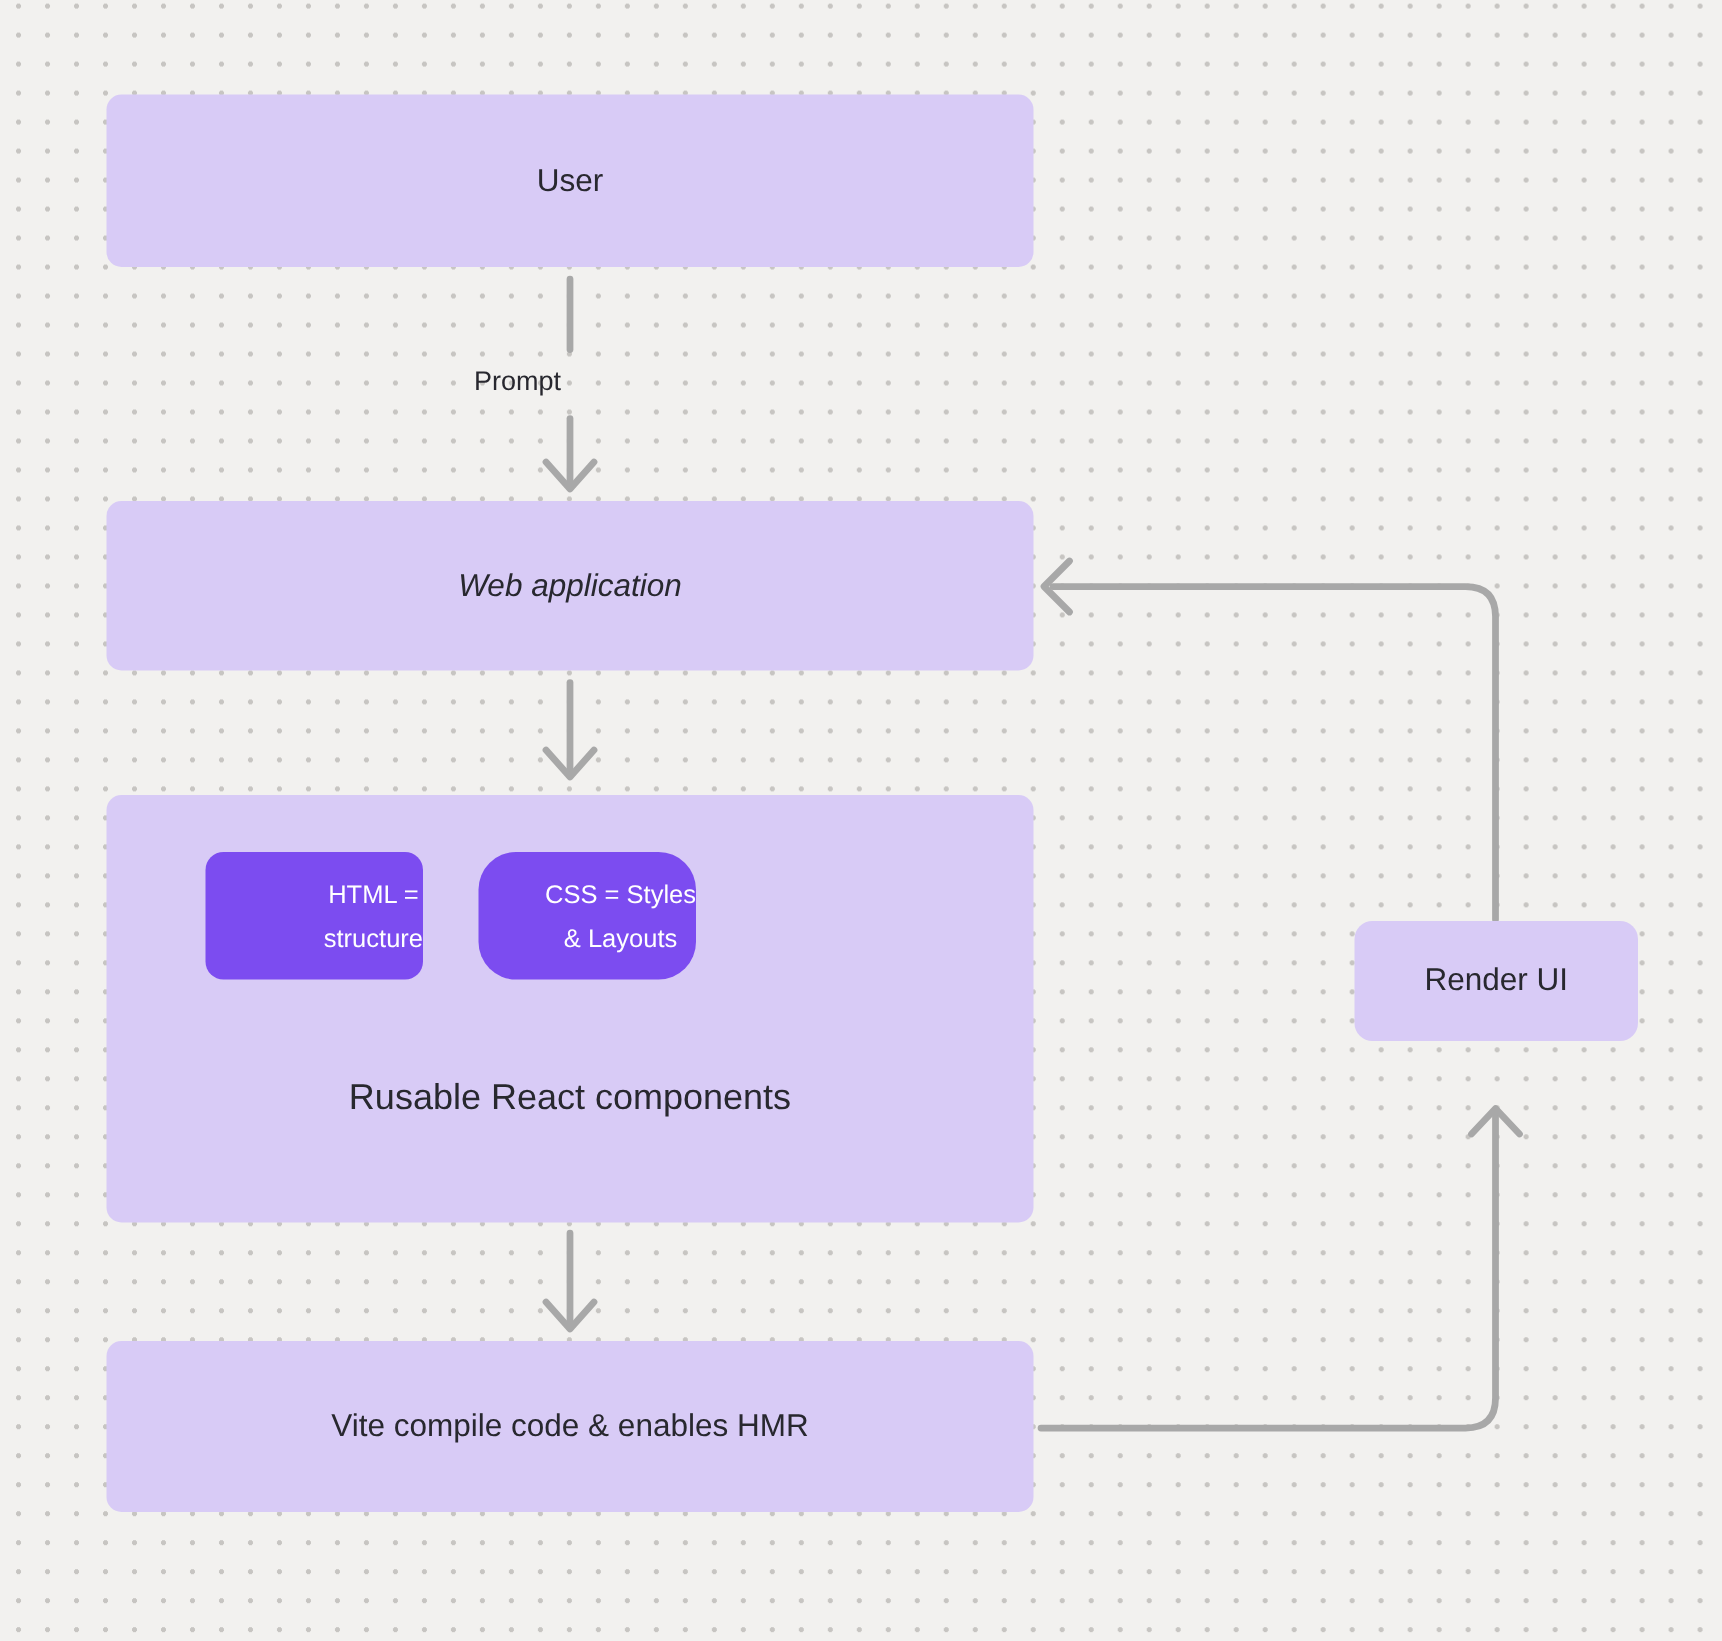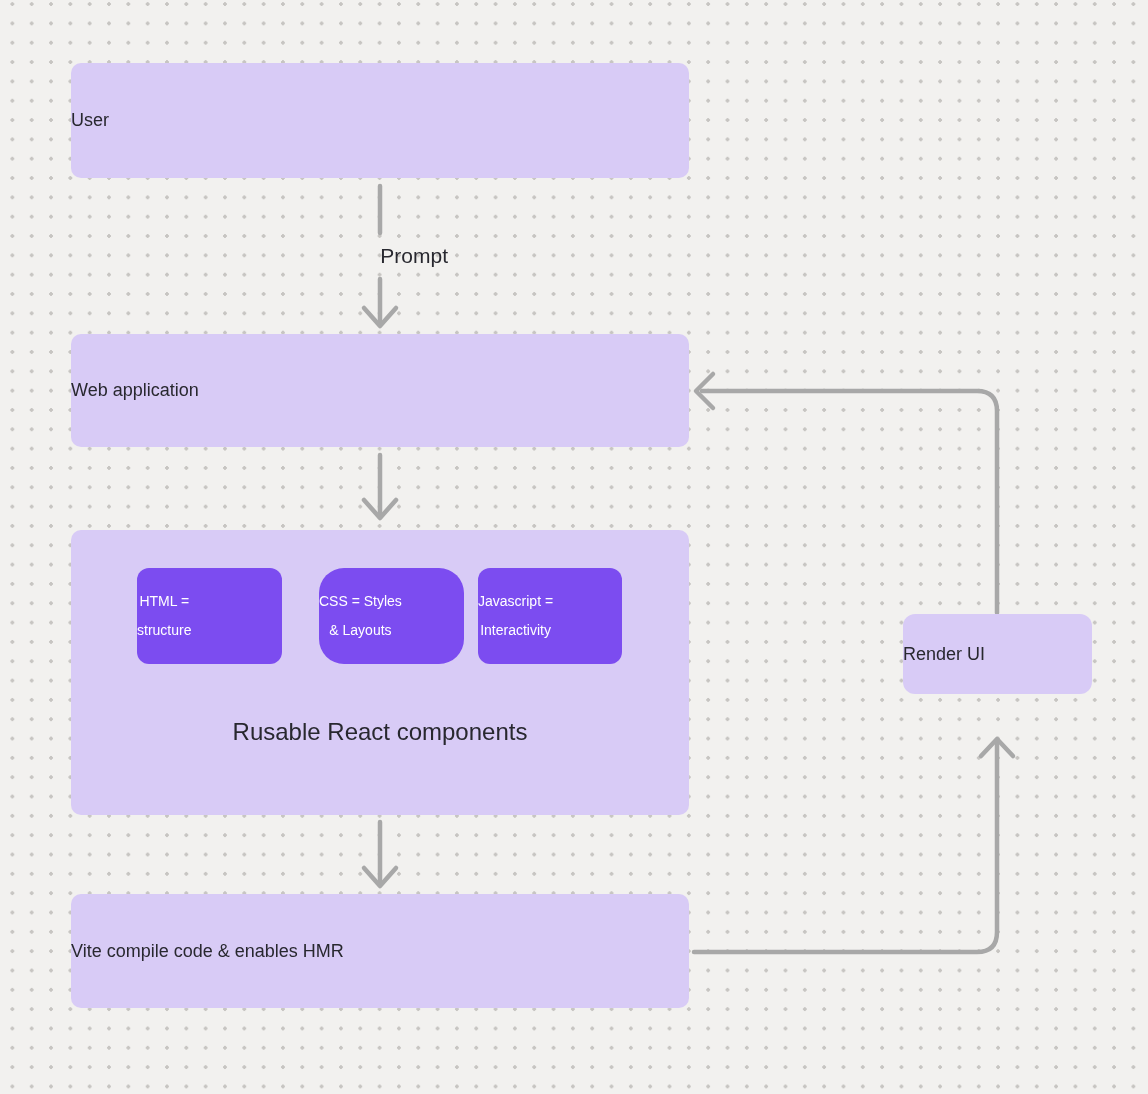--- a/index.html
+++ b/index.html
@@ -42,68 +42,68 @@
     stroke-linecap: round;
     stroke-linejoin: round;
   }
   .node {
     position: absolute;
     z-index: 2;
     background: var(--node-fill);
     border-radius: 10px;
     display: flex;
     align-items: center;
-    justify-content: flex-start;
+    justify-content: center;
     text-align: center;
-    font-size: 18px;
+    font-size: 21px;
     color: var(--text);
   }
   .box-user   { left: 71px; top: 63px;  width: 618px; height: 115px; }
-  .box-webapp { left: 71px; top: 334px; width: 618px; height: 113px; }
+  .box-webapp { left: 71px; top: 334px; width: 618px; height: 113px; font-style: italic; }
   .box-vite   { left: 71px; top: 894px; width: 618px; height: 114px; }
   .box-renderui { left: 903px; top: 614px; width: 189px; height: 80px; border-radius: 12px; }
   .group {
     position: absolute;
     z-index: 2;
     left: 71px; top: 530px; width: 618px; height: 285px;
     background: var(--node-fill);
     border-radius: 10px;
   }
   .chip {
     position: absolute;
     top: 38px;
-    height: 96px;
+    height: 85px;
     width: 145px;
     background: var(--chip-fill);
     border-radius: 12px;
     display: flex;
     align-items: center;
-    justify-content: flex-start;
+    justify-content: flex-end;
     text-align: center;
     color: var(--chip-text);
-    font-size: 14px;
+    font-size: 17px;
     line-height: 29px;
     white-space: pre-line;
   }
   .chip-1 { left: 66px; }
   .chip-2 { left: 248px; border-radius: 25px; }
   .chip-3 { left: 407px; width: 144px; }
   .group-caption {
     position: absolute;
     left: 0; top: 188px; width: 100%;
     text-align: center;
     font-size: 24px;
     color: var(--text);
   }
   .edge-label {
     position: absolute;
     z-index: 2;
-    left: 328px; top: 244px; width: 120px;
-    text-align: right;
-    font-size: 21px;
+    left: 316px; top: 244px; width: 120px;
+    text-align: left;
+    font-size: 18px;
     color: var(--text);
   }
 </style>
 </head>
 <body>
 
 <div class="canvas">
 
   <svg class="edges" viewBox="0 0 1148 1094" aria-hidden="true">
     <g>
@@ -141,24 +141,20 @@
 
   <div class="group">
     <div class="chip chip-1">
       <span>HTML =
 structure</span>
     </div>
     <div class="chip chip-2">
       <span>CSS = Styles
 &amp; Layouts</span>
     </div>
-    <div class="chip chip-3">
-      <span>Javascript =
-Interactivity</span>
-    </div>
     <div class="group-caption">Rusable React components</div>
   </div>
 
   <div class="node box-vite">
     <span>Vite compile code &amp; enables HMR</span>
   </div>
 
   <div class="node box-renderui">
     <span>Render UI</span>
   </div>

